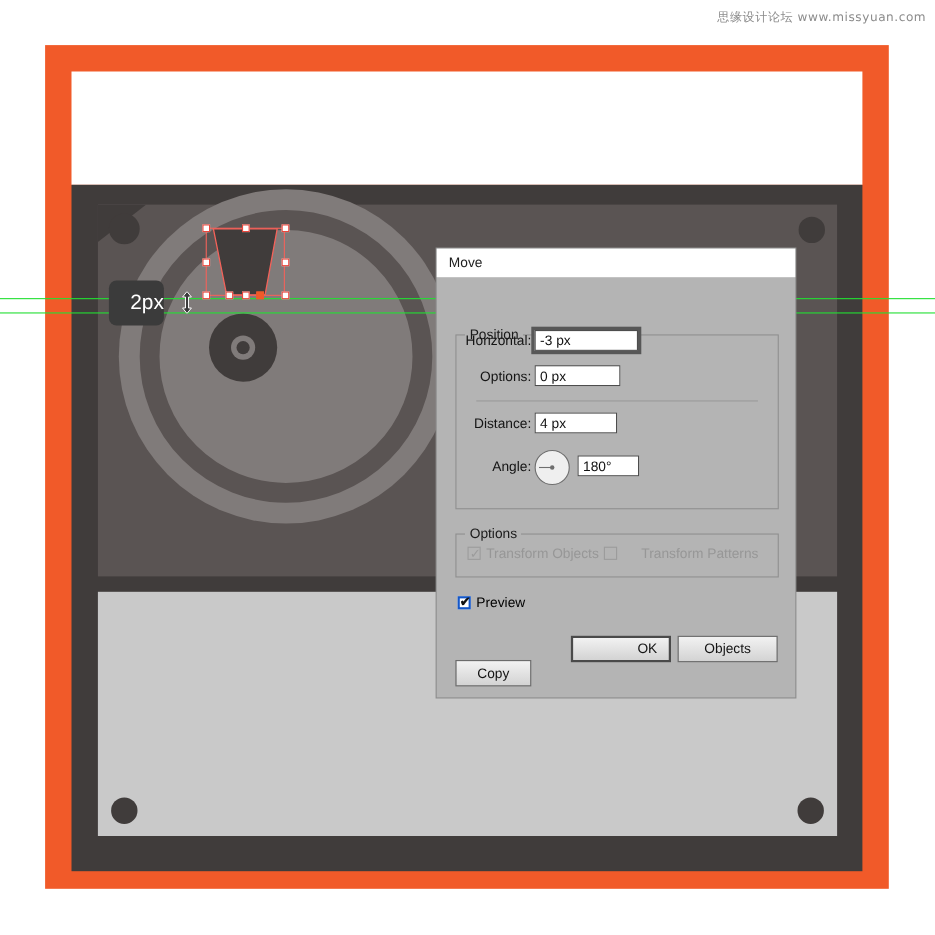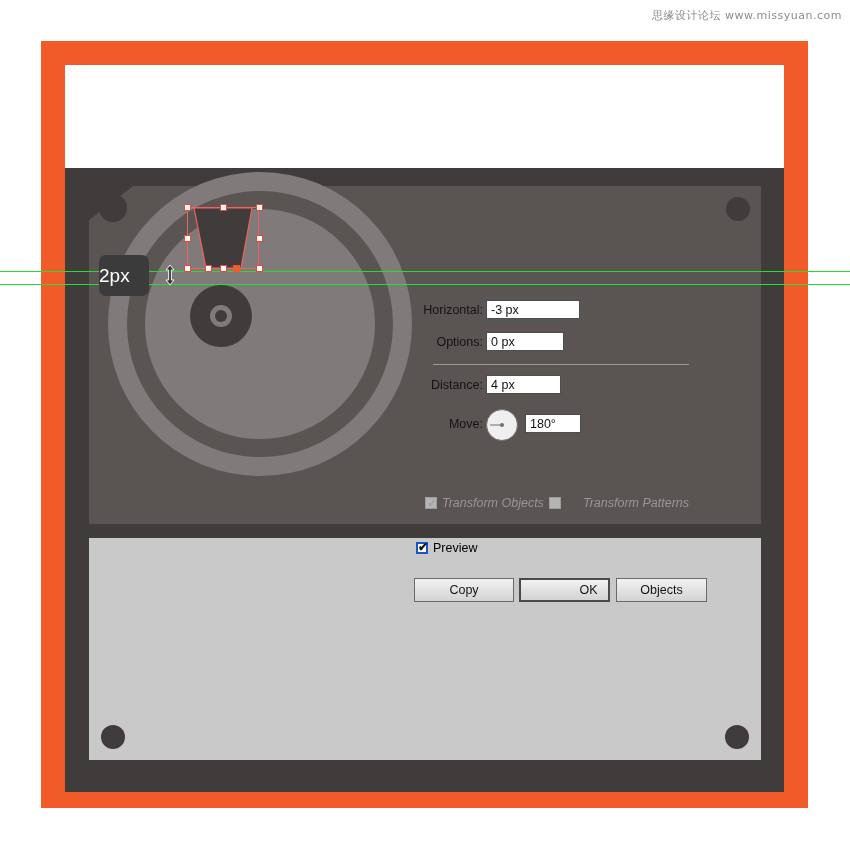--- a/index.html
+++ b/index.html
@@ -62,21 +62,21 @@
   .move-cursor{position:absolute;left:163px;top:265px;width:14px;height:20px;}
 
   
   .guide{position:absolute;left:0;width:850px;height:1px;background:#22e032;}
 
   
   .tip{
     position:absolute;left:99px;top:255px;width:50px;height:41px;
     background:#3b3b3b;border-radius:7px;
     color:#ffffff;font-size:19px;
-    display:flex;align-items:center;justify-content:flex-start;
+    display:flex;align-items:center;justify-content:flex-end;
   }
 
   
   .dialog{
     position:absolute;left:397px;top:226px;width:326px;height:408px;
     background:#b4b4b4;
     box-shadow:0 0 0 1px #8d8d8d;
     font-size:12.5px;color:#1a1a1a;
   }
   .dlg-title{
@@ -112,21 +112,21 @@
   .dial{width:30px;height:30px;border-radius:50%;background:#efefef;border:1px solid #6e6e6e;position:relative;}
   .dial-line{position:absolute;left:3px;top:50%;width:13px;height:1px;background:#6e6e6e;transform:translateY(-50%);}
   .dial-dot{position:absolute;left:50%;top:50%;width:4px;height:4px;border-radius:50%;background:#6e6e6e;transform:translate(-50%,-50%);}
 
   
   .cb{width:12px;height:12px;box-sizing:border-box;display:inline-block;position:relative;flex:0 0 auto;}
   .cb.disabled{border:1px solid #9c9c9c;background:#b4b4b4;}
   .cb.disabled .tick{position:absolute;left:1px;top:-1px;font-size:12px;line-height:12px;color:#9c9c9c;}
   .cb.on{border:2px solid #1457c8;background:#ffffff;}
   .cb.on .tick{position:absolute;left:0px;top:-3px;font-size:12px;line-height:12px;color:#111111;font-weight:bold;}
-  .dim{color:#979797;font-style:italic;}
+  .dim{color:#979797;}
 
   
   .btn{
     height:24px;box-sizing:border-box;
     background:linear-gradient(#f2f2f2,#d3d3d3);
     border:1px solid #6b6b6b;
     font-size:12.5px;color:#141414;
     display:flex;align-items:center;justify-content:center;
     font-family:"Liberation Sans", sans-serif;
   }
@@ -186,35 +186,50 @@
   <div class="move-cursor">
     <svg width="14" height="20" viewBox="0 0 14 20" xmlns="http://www.w3.org/2000/svg">
       <path d="M7 0 L11 5 L8.4 5 L8.4 15 L11 15 L7 20 L3 15 L5.6 15 L5.6 5 L3 5 Z" fill="#3b3b3b" stroke="#ffffff" stroke-width="0.9"></path>
     </svg>
   </div>
 
   <div class="tip">
     <span>2px</span>
   </div>
 
+  <div class="dialog">
+    <div class="dlg-title">
+      <span>Move</span>
+    </div>
+
+    <div class="dlg-body">
+      <fieldset class="group" id="grp-position">
+        <legend>Position</legend>
+      </fieldset>
+
+      <fieldset class="group" id="grp-options">
+        <legend>Options</legend>
+      </fieldset>
+    </div>
+  </div>
 
   <div style="position:absolute;left:0;top:0;width:850px;height:850px;pointer-events:none">
 
     <div class="lbl" style="position:absolute;left:418px;top:303px;width:65px;font-size:12.5px;pointer-events:auto">Horizontal:</div>
     <div class="field focused" style="position:absolute;left:486px;top:300px;width:94px;pointer-events:auto">-3 px</div>
 
     <div class="lbl" style="position:absolute;left:418px;top:335px;width:65px;font-size:12.5px;pointer-events:auto">Options:</div>
     <div class="field" style="position:absolute;left:486px;top:332px;width:78px;pointer-events:auto">0 px</div>
 
     <div class="divider"></div>
 
     <div class="lbl" style="position:absolute;left:418px;top:378px;width:65px;font-size:12.5px;pointer-events:auto">Distance:</div>
     <div class="field" style="position:absolute;left:486px;top:375px;width:75px;pointer-events:auto">4 px</div>
 
-    <div class="lbl" style="position:absolute;left:418px;top:417px;width:65px;font-size:12.5px;pointer-events:auto">Move:</div>
+    <div class="lbl" style="position:absolute;left:418px;top:417px;width:65px;font-size:12.5px;pointer-events:auto">Angle:</div>
     <div class="dial" style="position:absolute;left:486px;top:409px;pointer-events:auto">
       <div class="dial-line"></div>
       <div class="dial-dot"></div>
     </div>
     <div class="field" style="position:absolute;left:525px;top:414px;width:56px;pointer-events:auto">180°</div>
 
     <div style="position:absolute;left:425px;top:496px;display:flex;align-items:center;gap:5px;pointer-events:auto">
       <span class="cb disabled">
           <span class="tick">✓</span>
         </span>
@@ -225,18 +240,18 @@
       <span class="dim" style="font-size:12.5px">Transform Patterns</span>
     </div>
 
     <div style="position:absolute;left:416px;top:541px;display:flex;align-items:center;gap:5px;pointer-events:auto">
       <span class="cb on">
           <span class="tick">✔</span>
         </span>
       <span style="font-size:12.5px">Preview</span>
     </div>
 
-    <div class="btn" style="position:absolute;left:414px;top:578px;width:100px;pointer-events:auto">Copy</div>
+    <div class="btn" style="position:absolute;left:414px;top:600px;width:69px;pointer-events:auto">Copy</div>
     <div class="btn default" style="position:absolute;left:519px;top:578px;width:91px;pointer-events:auto">OK</div>
     <div class="btn" style="position:absolute;left:616px;top:578px;width:91px;pointer-events:auto">Objects</div>
   </div>
 
 </div>
 
 </body></html>

